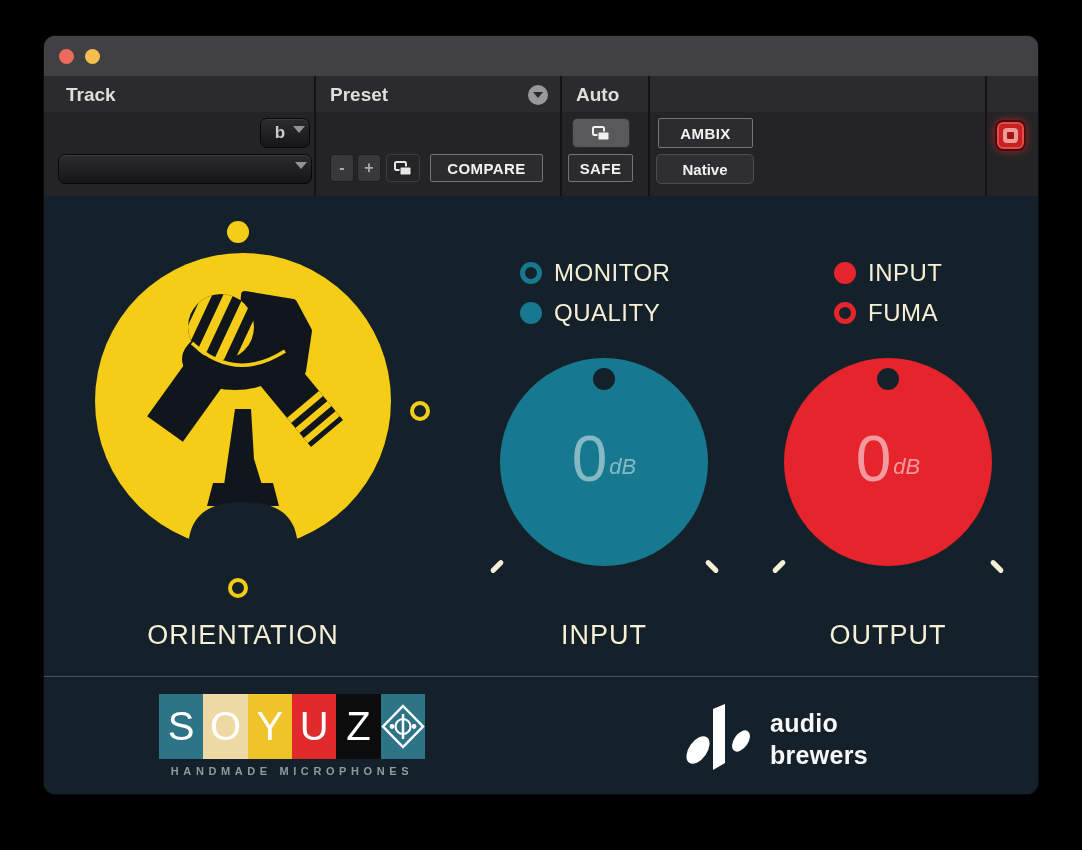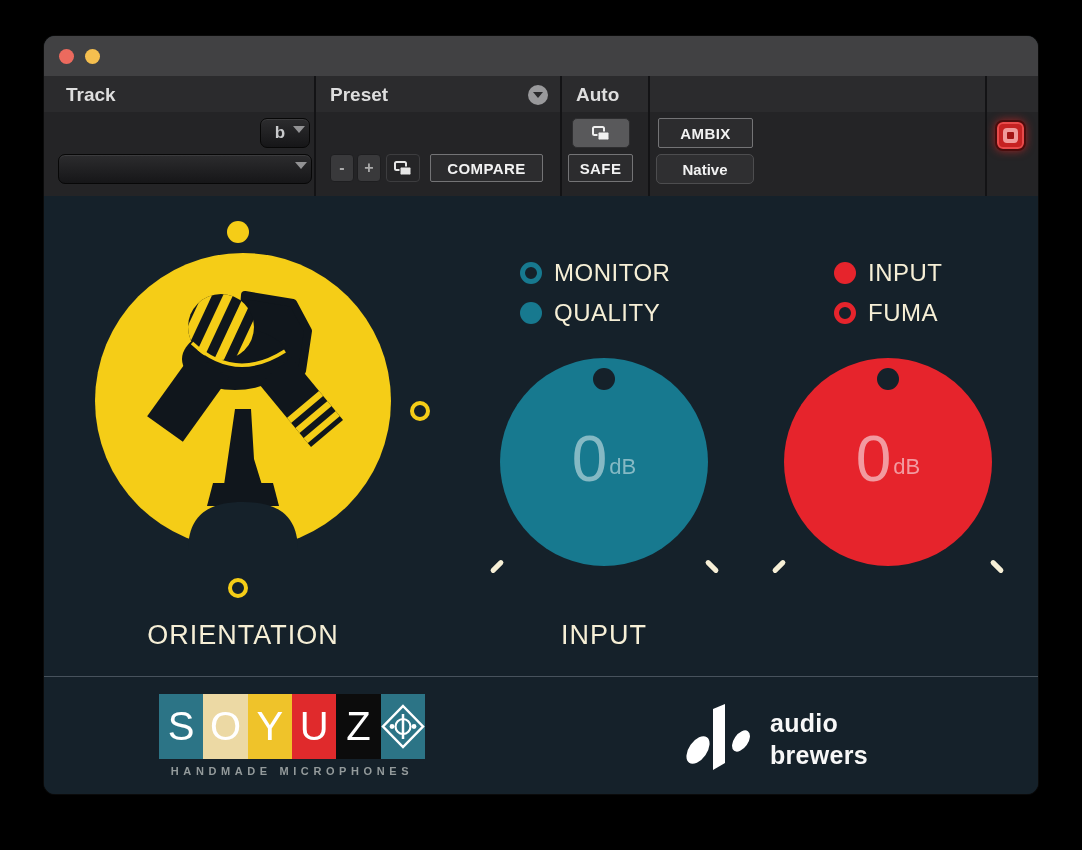--- a/index.html
+++ b/index.html
@@ -88,21 +88,21 @@
   .r-red-ring{border:5px solid var(--red);background:transparent;}
   .radio-label{font-size:24px;font-weight:500;color:var(--cream);letter-spacing:.5px;}
   .knob{position:absolute;width:208px;height:208px;border-radius:50%;cursor:pointer;}
   .knob.teal{background:var(--teal);}
   .knob.red{background:var(--red);}
   .knob-dot{position:absolute;left:93px;top:10px;width:22px;height:22px;border-radius:50%;background:var(--panel-bg);}
   .knob-value{position:absolute;left:0;right:0;top:70px;text-align:center;line-height:62px;white-space:nowrap;}
   .knob.teal .knob-value{color:var(--teal-text);}
   .knob.red .knob-value{color:var(--red-text);}
   .kv-num{font-size:64px;font-weight:400;}
-  .kv-unit{font-size:22px;font-weight:400;vertical-align:7px;margin-left:2px;}
+  .kv-unit{font-size:22px;font-weight:400;vertical-align:7px;margin-left:2px;font-style:italic;}
   .tick{position:absolute;width:16px;height:5px;border-radius:3px;background:var(--cream);}
   .big-label{position:absolute;top:424px;text-align:center;font-size:27px;font-weight:500;letter-spacing:1px;color:var(--cream);}
   
   .pfooter{position:absolute;left:0;top:640px;width:994px;height:118px;background:var(--panel-bg);border-top:1px solid #47525c;}
   .soyuz{position:absolute;left:115px;top:17px;width:266px;height:65px;display:flex;}
   .soyuz-tile{width:44.33px;height:65px;display:flex;align-items:center;justify-content:center;
     color:#fff;font-size:40px;font-weight:400;}
   .soyuz-tagline{position:absolute;left:105px;top:88px;width:286px;text-align:center;
     font-size:11px;font-weight:bold;letter-spacing:4.6px;color:#939a9b;}
   .ab-logo{position:absolute;left:641px;top:26px;width:68px;height:68px;}
@@ -239,20 +239,21 @@
       <div class="knob-dot"></div>
       <div class="knob-value">
         <span class="kv-num">0</span><span class="kv-unit">dB</span>
       </div>
     </div>
     <div class="tick" style="left:727px;top:368px;transform:rotate(-45deg)"></div>
     <div class="tick" style="left:945px;top:368px;transform:rotate(45deg)"></div>
 
     <div class="big-label" style="left:460px;width:200px">INPUT</div>
     <div class="big-label" style="left:49px;width:300px">ORIENTATION</div>
+    <div class="big-label" style="left:744px;width:200px">OUTPUT</div>
   </div>
 
   <div class="pfooter">
     <div class="soyuz">
       <div class="soyuz-tile" style="background:#2c7486">
           <span>S</span>
         </div>
       <div class="soyuz-tile" style="background:#ecd9a4">
           <span>O</span>
         </div>

